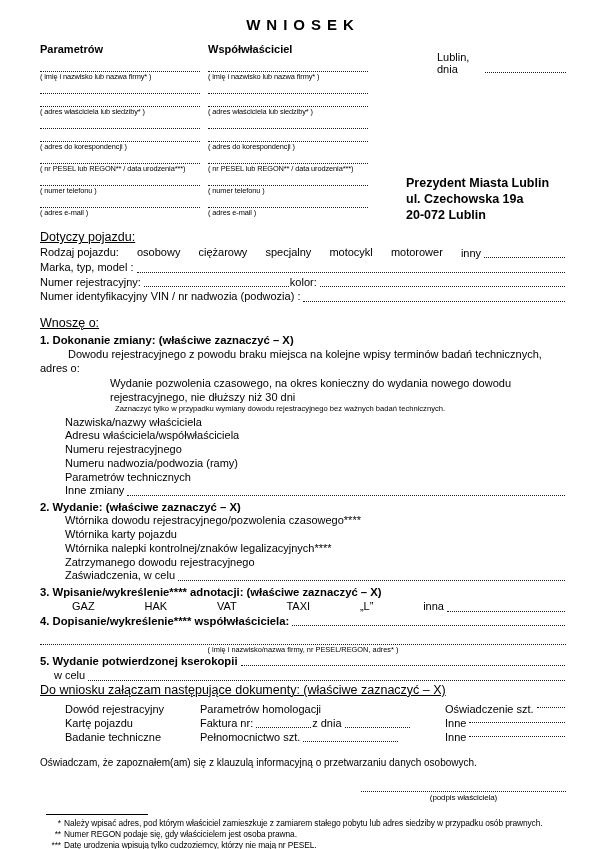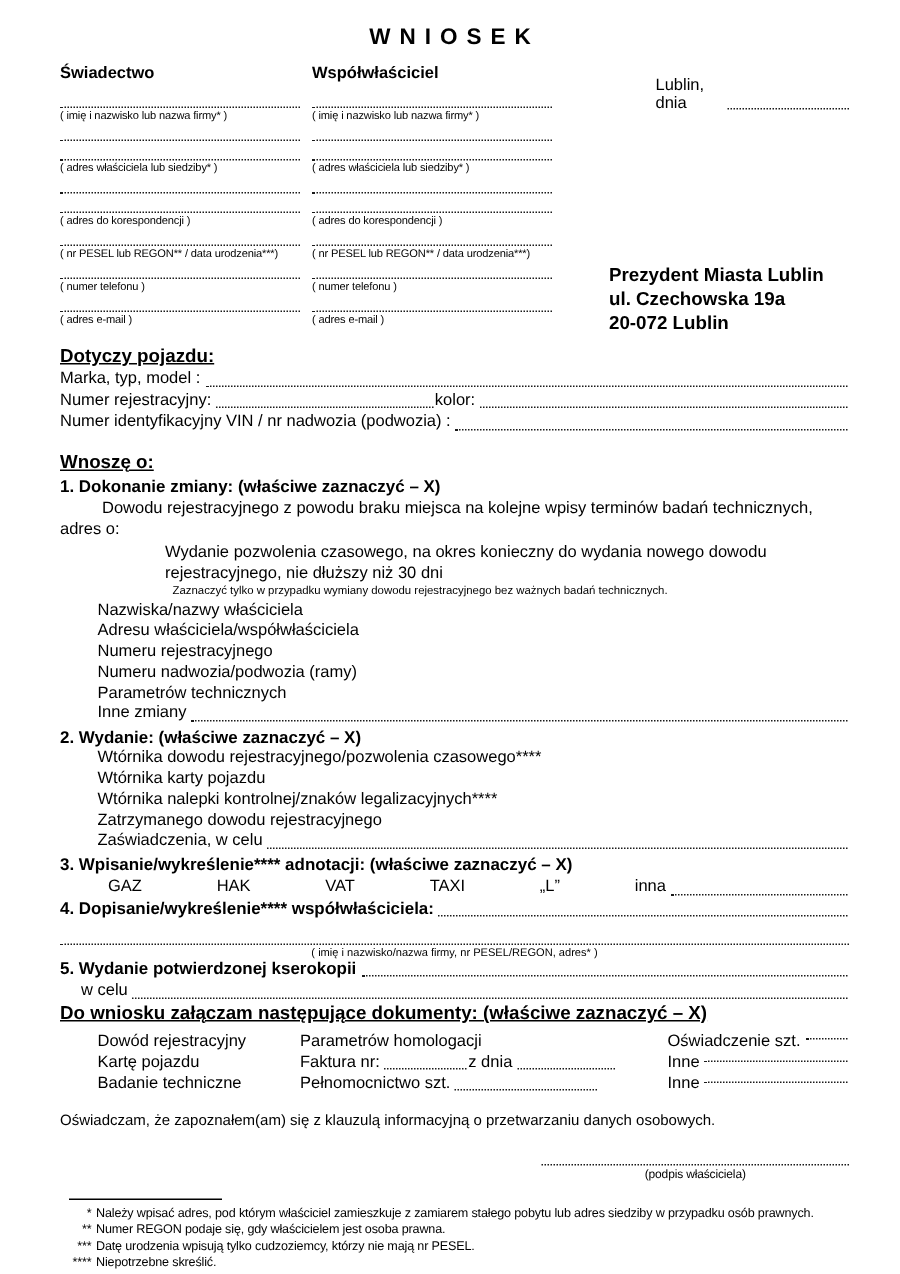--- a/index.html
+++ b/index.html
@@ -23,21 +23,21 @@
   .col { width: 160px; margin-right: 8px; }
   .colhead { font-weight: bold; font-size: 11px; height: 16px; }
   .line { height: 9px; border-bottom: 1.6px dotted #1a1a1a; margin-top: 4px; }
   .cap { font-size: 7.4px; line-height: 9px; height: 9px; white-space: nowrap; letter-spacing: -0.1px; }
   .rightcol { flex: 1; padding-left: 30px; }
   .dateline { display: flex; align-items: flex-end; margin-top: 8px; padding-left: 31px; }
   .dateline .dfill { width: 95px; border-bottom: 1.6px dotted #1a1a1a; margin-bottom: 2px; height: 1px; }
   .addressee { margin-top: 100px; font-weight: bold; font-size: 12.5px; line-height: 16px; }
 
   
-  .heading { font-weight: bold; font-size: 12.5px; text-decoration: underline; margin-top: 7px; line-height: 15px; }
+  .heading { font-weight: normal; font-size: 12.5px; text-decoration: underline; margin-top: 7px; line-height: 15px; }
   .sect-title { font-weight: bold; font-size: 11.3px; line-height: 14px; margin-top: 2px; }
 
   
   .row { display: flex; align-items: flex-end; line-height: 14.5px; }
   .fill { flex: 1; border-bottom: 1.6px dotted #1a1a1a; height: 1px; margin: 0 1px 2px 3px; min-width: 14px; }
   .fill.fx55 { flex: 0 0 55px; } .fill.fx65 { flex: 0 0 65px; }
   .fill.fx95 { flex: 0 0 95px; }
 
   .spread { display: flex; justify-content: space-between; line-height: 15px; }
   .para { text-align: justify; line-height: 14.5px; }
@@ -71,21 +71,21 @@
 </head>
 <body>
 
 <div class="page">
 
   <div class="title">WNIOSEK</div>
 
   <div class="hdr">
 
     <div class="col">
-      <div class="colhead">Świadectwo</div>
+      <div class="colhead">Parametrów</div>
       <div class="line"></div>
       <div class="cap">( imię i nazwisko  lub  nazwa firmy* )</div>
       <div class="line"></div>
       <div class="line"></div>
       <div class="cap">( adres właściciela lub siedziby* )</div>
       <div class="line"></div>
       <div class="line"></div>
       <div class="cap">( adres do korespondencji )</div>
       <div class="line"></div>
       <div class="cap">( nr PESEL  lub  REGON** / data urodzenia***)</div>
@@ -120,20 +120,32 @@
       </div>
       <div class="addressee">
         <div>Prezydent Miasta Lublin</div>
         <div>ul. Czechowska 19a</div>
         <div>20-072 Lublin</div>
       </div>
     </div>
   </div>
 
   <div class="heading">Dotyczy pojazdu:</div>
+  <div class="spread">
+    <span>Rodzaj pojazdu:</span>
+    <span>osobowy</span>
+    <span>ciężarowy</span>
+    <span>specjalny</span>
+    <span>motocykl</span>
+    <span>motorower</span>
+    <span class="row" style="flex:0 0 105px;">
+      <span>inny</span>
+      <span class="fill"></span>
+    </span>
+  </div>
   <div class="row">
     <span>Marka, typ, model :</span>
     <span class="fill"></span>
   </div>
   <div class="row">
     <span>Numer rejestracyjny:</span>
     <span class="fill" style="flex:0 0 145px;"></span>
     <span>kolor:</span>
     <span class="fill"></span>
   </div>

